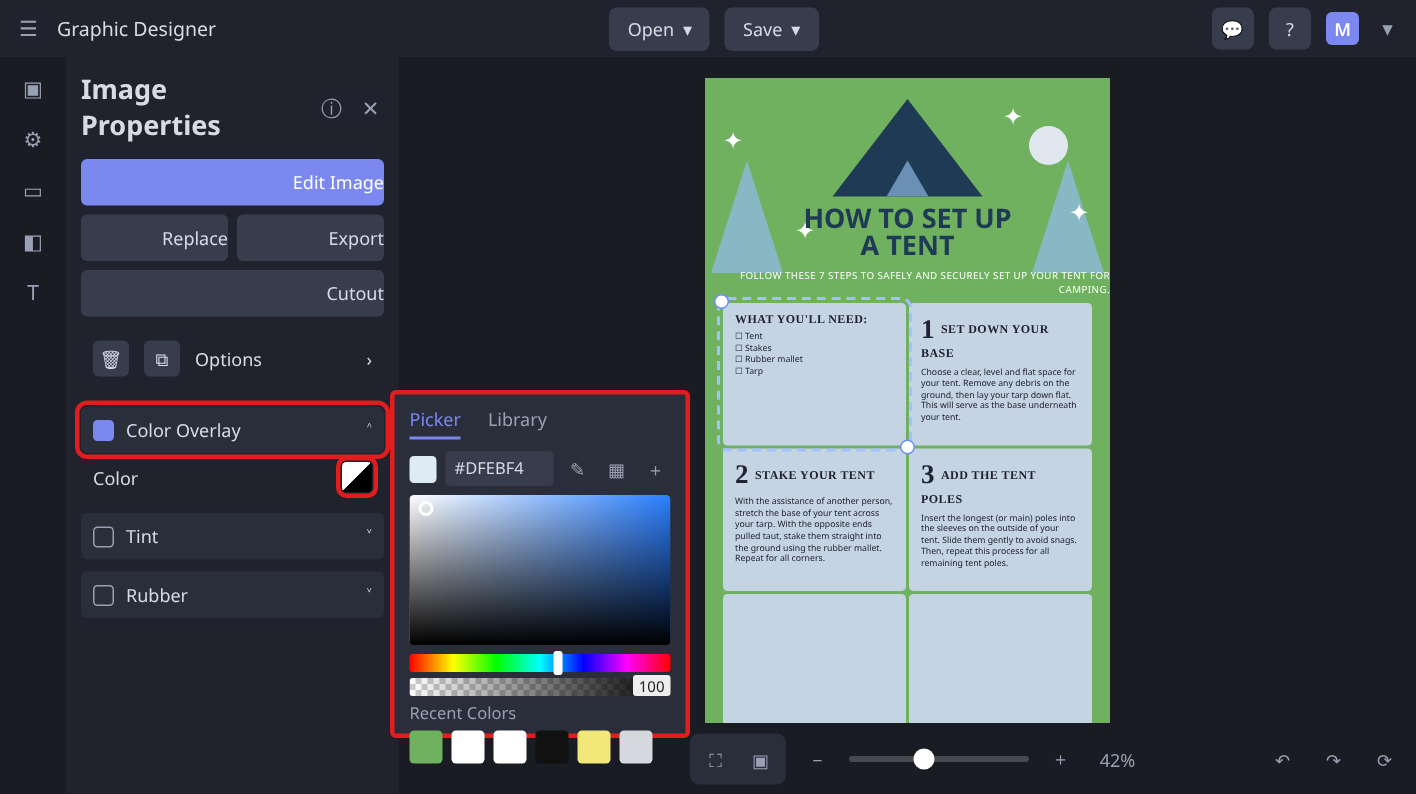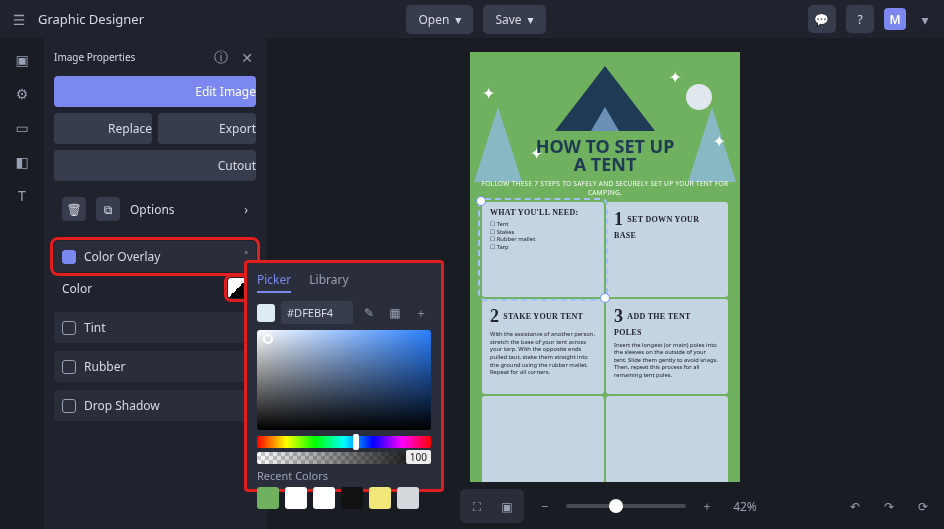--- a/index.html
+++ b/index.html
@@ -24,35 +24,35 @@
 .avatar{width:22px;height:22px;border-radius:4px;background:var(--accent);display:flex;align-items:center;justify-content:center;color:#fff;font-weight:600}
 .icn{width:18px;height:18px;display:inline-flex;align-items:center;justify-content:center;color:var(--txt2);font-size:14px}
 .iconbtn{width:28px;height:28px;display:flex;align-items:center;justify-content:center;border-radius:5px;background:var(--bg3)}
 
 
 .rail{position:absolute;top:38px;left:0;width:44px;height:491px;background:var(--bg0);display:flex;flex-direction:column;align-items:center;gap:16px;padding-top:12px;color:var(--txt2)}
 
 
 .panel{position:absolute;left:44px;top:38px;width:222px;height:491px;background:var(--bg1);padding:10px}
 .panelhdr{display:flex;align-items:center;gap:8px;margin-bottom:10px}
-.panelhdr h1{font-size:10px;font-weight:400;margin:0;flex:1}
+.panelhdr h1{font-size:18px;font-weight:700;margin:0;flex:1}
 .btn{background:var(--bg3);padding:7px 0;border-radius:4px;text-align:right;font-size:12px}
 .btn.pri{background:var(--accent);color:#fff}
 .row2{display:flex;gap:6px;margin-top:6px}
 .row2 .btn{flex:1}
 .optrow{display:flex;align-items:center;gap:10px;margin-top:10px;padding:6px 8px}
 .optrow .sq{width:24px;height:24px;border-radius:4px;background:var(--bg3);display:flex;align-items:center;justify-content:center}
 .acc{margin-top:8px;background:var(--bg2);border-radius:4px;padding:7px 8px;display:flex;align-items:center;gap:8px;font-size:12px}
 .chk{width:14px;height:14px;border:1.5px solid var(--txt2);border-radius:3px;display:inline-block}
 .chk.on{background:var(--accent);border-color:var(--accent)}
 .hlbox{outline:3px solid var(--hl);outline-offset:1px}
 .swatch{width:20px;height:20px;background:linear-gradient(135deg,#fff 50%,#000 50%);border-radius:3px;margin-left:auto}
 
 
-.popup{position:absolute;left:244px;top:260px;width:200px;height:232px;background:var(--bg2);border-radius:4px;border:3px solid var(--hl);padding:8px 10px;z-index:10}
+.popup{position:absolute;left:260px;top:260px;width:200px;height:232px;background:var(--bg2);border-radius:4px;border:3px solid var(--hl);padding:8px 10px;z-index:10}
 .tabs{display:flex;gap:18px;font-size:12px;color:var(--txt2);margin-bottom:8px}
 .tabs .on{color:var(--accent);border-bottom:2px solid var(--accent);padding-bottom:3px}
 .hexrow{display:flex;align-items:center;gap:6px;margin-bottom:6px}
 .hexrow .sw{width:18px;height:18px;background:#DFEBF4;border-radius:3px}
 .hexrow input{flex:1;min-width:0;background:var(--bg3);border:none;color:var(--txt);padding:4px 6px;border-radius:3px;font-size:11px}
 .tool{width:20px;height:20px;display:flex;align-items:center;justify-content:center;color:var(--txt2)}
 .grad{height:100px;border-radius:3px;background:
   linear-gradient(to bottom,rgba(0,0,0,0),#000),
   linear-gradient(to right,#fff,#2a7fff);position:relative;margin-bottom:6px}
 .grad .pick{position:absolute;left:6px;top:4px;width:10px;height:10px;border:2px solid #fff;border-radius:50%}
@@ -68,21 +68,21 @@
 
 .canvas{position:absolute;left:266px;top:38px;right:0;bottom:40px;background:var(--bg0);display:flex;justify-content:center}
 .page{margin-top:14px;width:270px;height:430px;background:var(--green);position:relative;overflow:hidden}
 .moon{position:absolute;right:28px;top:32px;width:26px;height:26px;border-radius:50%;background:#e0e7ee}
 .tent{position:absolute;left:50%;top:14px;transform:translateX(-50%);width:0;height:0;border-left:50px solid transparent;border-right:50px solid transparent;border-bottom:65px solid #1f3a54}
 .flap{position:absolute;left:50%;top:55px;transform:translateX(-50%);width:0;height:0;border-left:14px solid transparent;border-right:14px solid transparent;border-bottom:24px solid #6a90b5}
 .tree{position:absolute;bottom:300px;width:0;height:0;border-left:24px solid transparent;border-right:24px solid transparent;border-bottom:75px solid #88b8c4}
 .t1{left:4px}.t2{right:4px}
 .spark{position:absolute;color:#fff;font-size:16px}
 .title{position:absolute;top:85px;left:0;right:0;text-align:center;color:#1f3a54;font-family:serif;font-weight:700;font-size:18px;line-height:1}
-.sub{position:absolute;top:127px;left:0;right:0;text-align:center;color:#fff;font-size:6.5px;letter-spacing:.3px}
+.sub{position:absolute;top:127px;left:0;right:0;text-align:right;color:#fff;font-size:6.5px;letter-spacing:.3px}
 .grid{position:absolute;top:150px;left:12px;right:12px;bottom:12px;display:grid;grid-template-columns:1fr 1fr;grid-auto-rows:95px;gap:2px}
 .card{background:#c5d4e2;border-radius:3px;padding:6px 8px;color:#223;font-size:5.8px;line-height:1.3}
 .card .h{font-family:serif;font-weight:700;font-size:8px;margin-bottom:3px;letter-spacing:.3px}
 .card.num .h::before{content:attr(data-n);font-size:18px;margin-right:4px;vertical-align:-3px}
 .sel{outline:2px dashed #a3c0ff;outline-offset:2px;position:relative}
 .sel::before,.sel::after{content:"";position:absolute;width:8px;height:8px;background:#fff;border:1px solid #6a90ff;border-radius:50%}
 .sel::before{left:-6px;top:-6px}.sel::after{right:-6px;bottom:-6px}
 
 
 .bbar{position:absolute;left:460px;right:8px;bottom:6px;height:34px;display:flex;align-items:center;gap:8px;color:var(--txt2)}
@@ -158,25 +158,20 @@
   </div>
 
   <div class="acc">
     <span class="chk"></span>
     <span style="flex:1">Tint</span>
     <span>˅</span>
   </div>
   <div class="acc">
     <span class="chk"></span>
     <span style="flex:1">Rubber</span>
-    <span>˅</span>
-  </div>
-  <div class="acc">
-    <span class="chk"></span>
-    <span style="flex:1">Drop Shadow</span>
     <span>˅</span>
   </div>
 </div>
 
 <div class="popup">
   <div class="tabs">
     <span class="on">Picker</span>
     <span>Library</span>
   </div>
   <div class="hexrow">
@@ -225,20 +220,21 @@
     <div class="grid">
       <div class="card sel">
         <div class="h">WHAT YOU'LL NEED:</div>
         <div style="white-space:pre-line">☐ Tent
 ☐ Stakes
 ☐ Rubber mallet
 ☐ Tarp</div>
       </div>
       <div class="card num" data-n="1">
         <div class="h" data-n="1">SET DOWN YOUR BASE</div>
+        <div>Choose a clear, level and flat space for your tent. Remove any debris on the ground, then lay your tarp down flat. This will serve as the base underneath your tent.</div>
       </div>
       <div class="card num">
         <div class="h" data-n="2">STAKE YOUR TENT</div>
         <div>With the assistance of another person, stretch the base of your tent across your tarp. With the opposite ends pulled taut, stake them straight into the ground using the rubber mallet. Repeat for all corners.</div>
       </div>
       <div class="card num">
         <div class="h" data-n="3">ADD THE TENT POLES</div>
         <div>Insert the longest (or main) poles into the sleeves on the outside of your tent. Slide them gently to avoid snags. Then, repeat this process for all remaining tent poles.</div>
       </div>
       <div class="card"></div>

